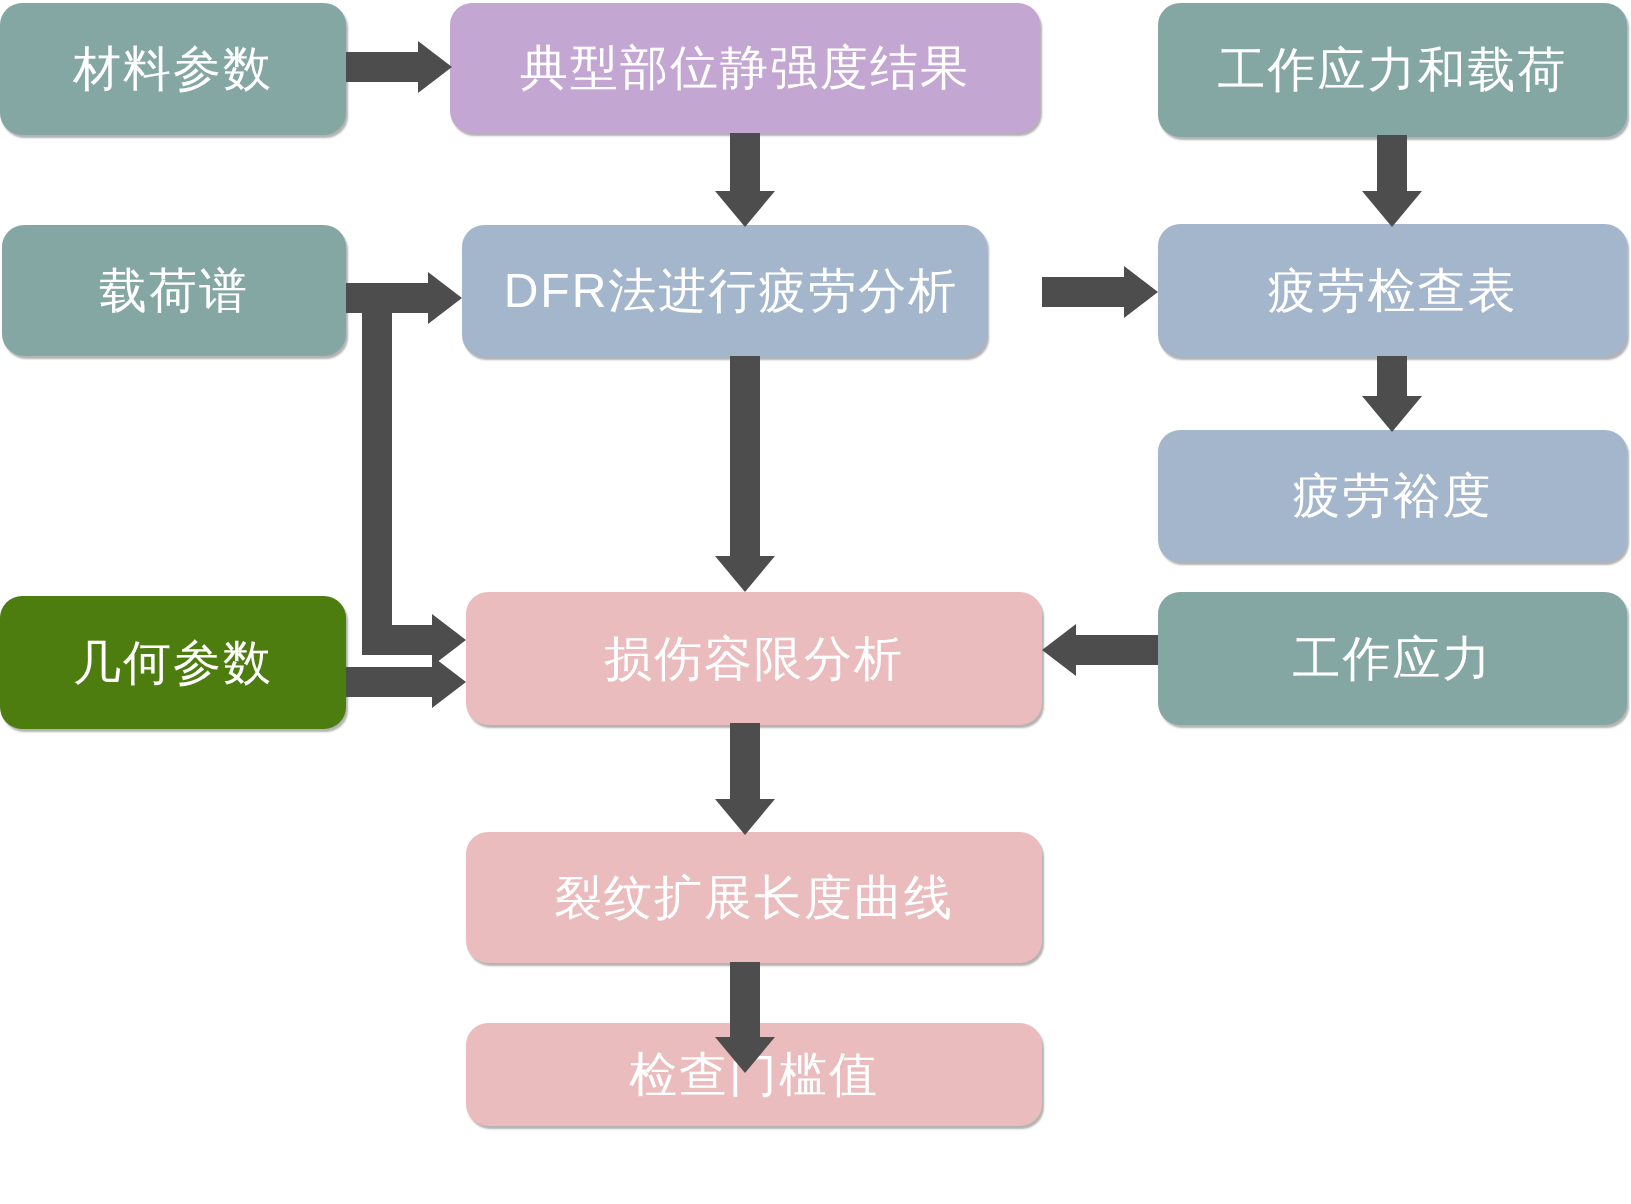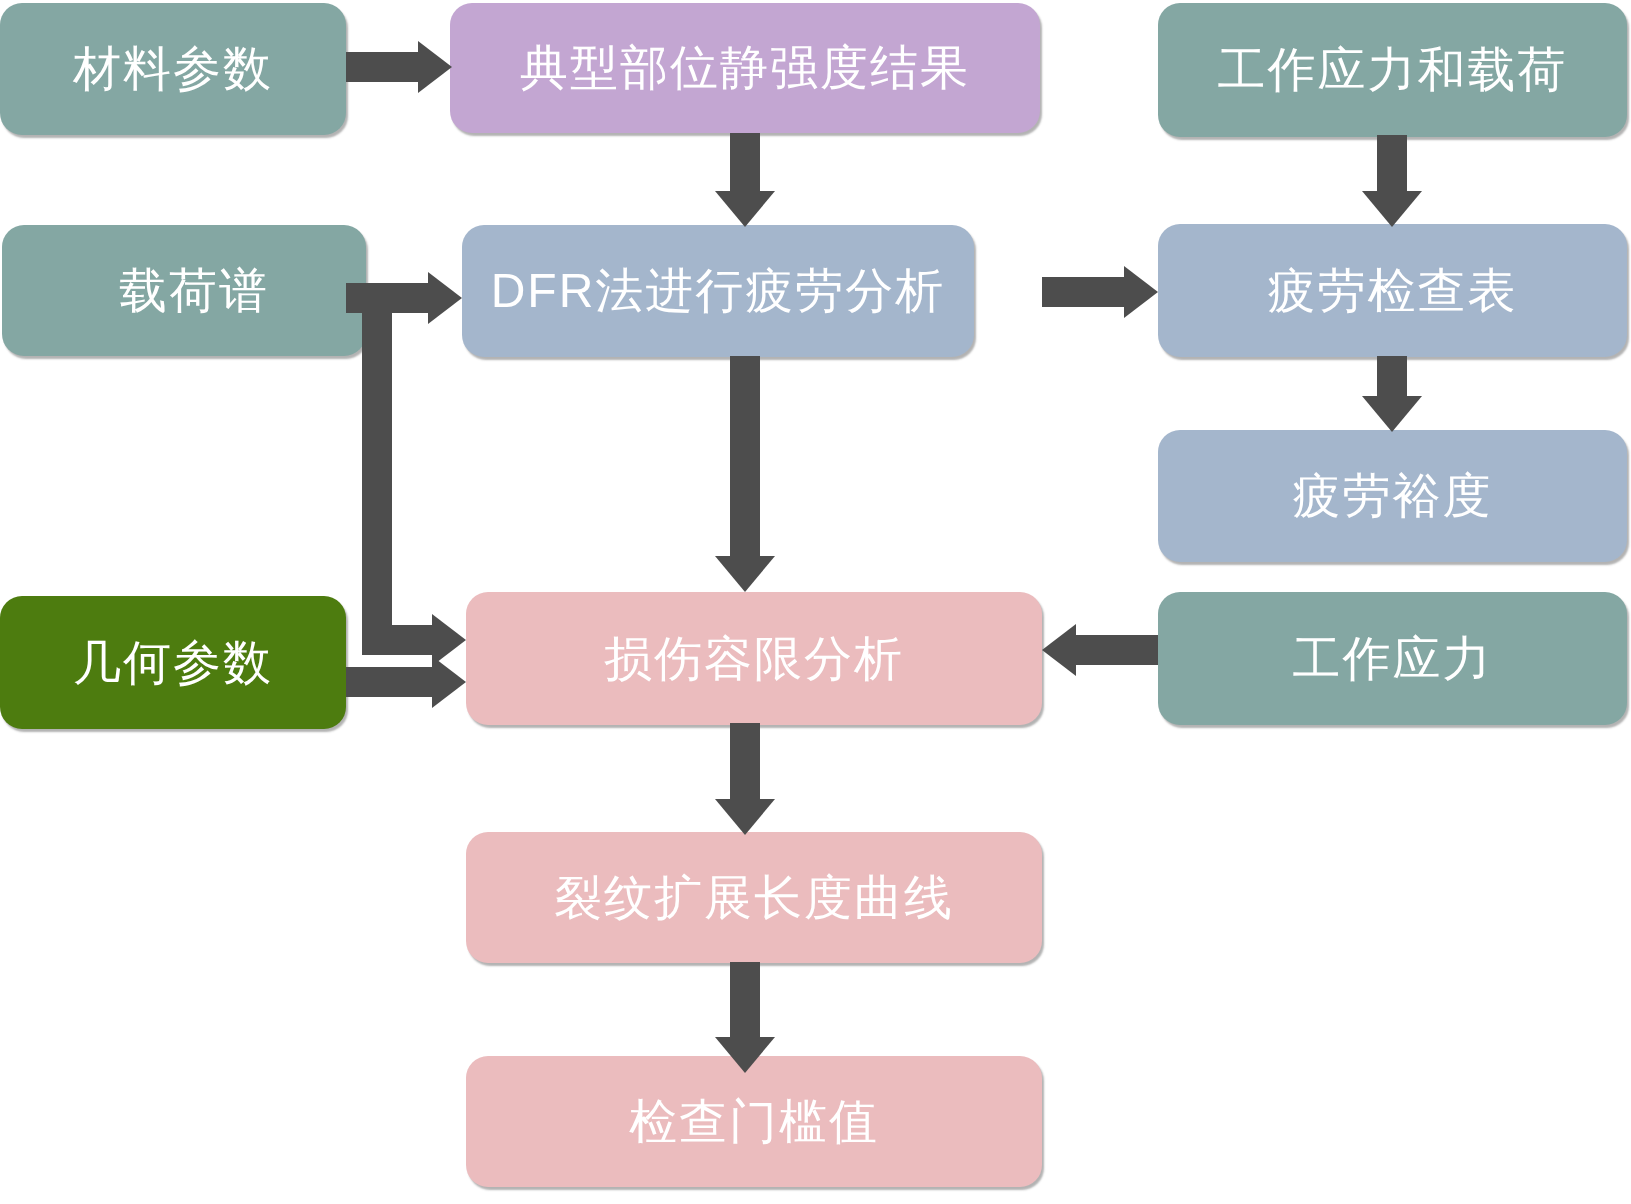--- a/index.html
+++ b/index.html
@@ -19,28 +19,28 @@
     font-weight:300;
     letter-spacing:2px;
     white-space:nowrap;
     box-shadow:2px 3px 2px rgba(55,55,55,0.38);
   }
   
   #n-material {left:0;    top:3px;    width:346px;height:132px;}
   #n-static   {left:450px; top:3px;   width:590px;height:130px;}
   #n-wsl      {left:1158px;top:3px;   width:469px;height:134px;}
   #n-loadspec {left:2px;   top:225px; width:344px;height:131px;}
-  #n-dfr      {left:462px; top:225px; width:512px;height:132px;}
+  #n-dfr      {left:462px; top:225px; width:512px;height:132px;padding-left:13px;}
   #n-checklist{left:1158px;top:224px; width:469px;height:133px;}
   #n-margin   {left:1158px;top:430px; width:469px;height:132px;}
   #n-geometry {left:0;     top:596px; width:346px;height:133px;}
   #n-damage   {left:466px; top:592px; width:576px;height:133px;}
   #n-stress   {left:1158px;top:592px; width:469px;height:133px;font-family:Liberation Mono, monospace;}
   #n-crack    {left:466px; top:832px; width:576px;height:131px;}
-  #n-threshold{left:466px; top:1056px;width:576px;height:131px;}
+  #n-threshold{left:466px; top:1023px;width:576px;height:103px;}
 
   
   .sh{position:absolute;height:30px;background:var(--arrow,#4d4d4d);}
   .sv{position:absolute;width:30px;background:var(--arrow,#4d4d4d);}
   .hr{position:absolute;width:0;height:0;
       border-top:26px solid transparent;border-bottom:26px solid transparent;
       border-left:34px solid var(--arrow,#4d4d4d);}
   .hl{position:absolute;width:0;height:0;
       border-top:26px solid transparent;border-bottom:26px solid transparent;
       border-right:34px solid var(--arrow,#4d4d4d);}
@@ -49,21 +49,21 @@
       border-top:36px solid var(--arrow,#4d4d4d);}
 </style>
 </head>
 <body>
 
 <div id="canvas" style="background: rgb(255, 255, 255);">
 
   <div class="node" id="n-material" style="background: rgb(132, 167, 163);">材料参数</div>
   <div class="node" id="n-static" style="background: rgb(195, 166, 210);">典型部位静强度结果</div>
   <div class="node" id="n-wsl" style="background: rgb(132, 167, 163);">工作应力和载荷</div>
-  <div class="node" id="n-loadspec" style="background: rgb(132, 167, 163); padding-left: 20px;">载荷谱</div>
+  <div class="node" id="n-loadspec" style="background: rgb(132, 167, 163);">载荷谱</div>
   <div class="node" id="n-dfr" style="background: rgb(164, 182, 204);">DFR法进行疲劳分析</div>
   <div class="node" id="n-checklist" style="background: rgb(164, 182, 204);">疲劳检查表</div>
   <div class="node" id="n-margin" style="background: rgb(164, 182, 204);">疲劳裕度</div>
   <div class="node" id="n-geometry" style="background: #4d7c0f;">几何参数</div>
   <div class="node" id="n-damage" style="background: rgb(235, 188, 190);">损伤容限分析</div>
   <div class="node" id="n-stress" style="background: rgb(132, 167, 163);">工作应力</div>
   <div class="node" id="n-crack" style="background: rgb(235, 188, 190);">裂纹扩展长度曲线</div>
   <div class="node" id="n-threshold" style="background: rgb(235, 188, 190);">检查门槛值</div>
 
   <div>

